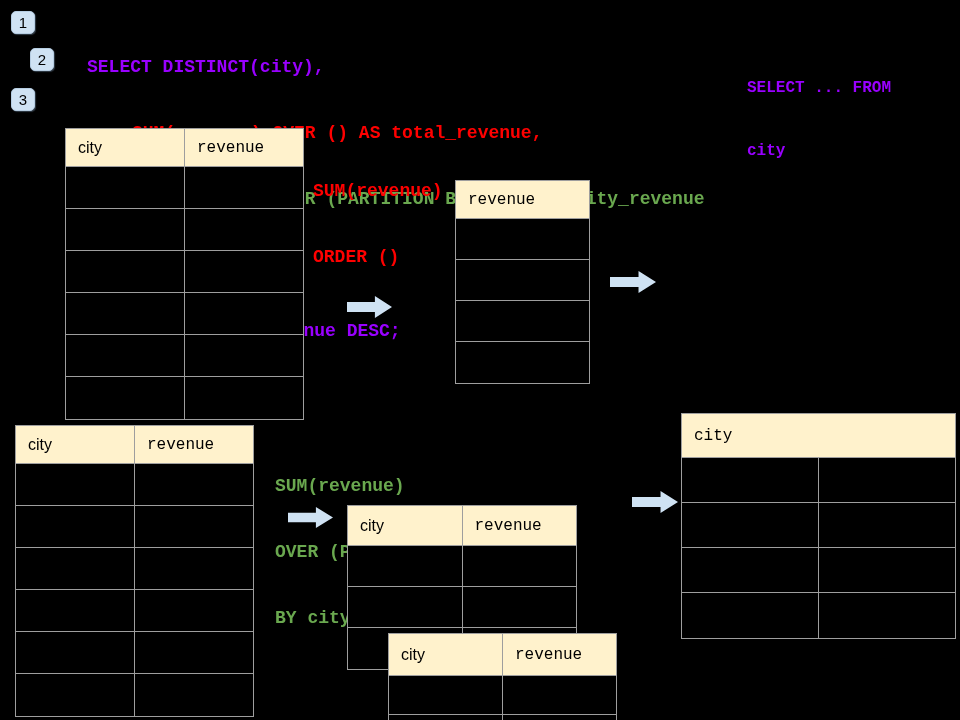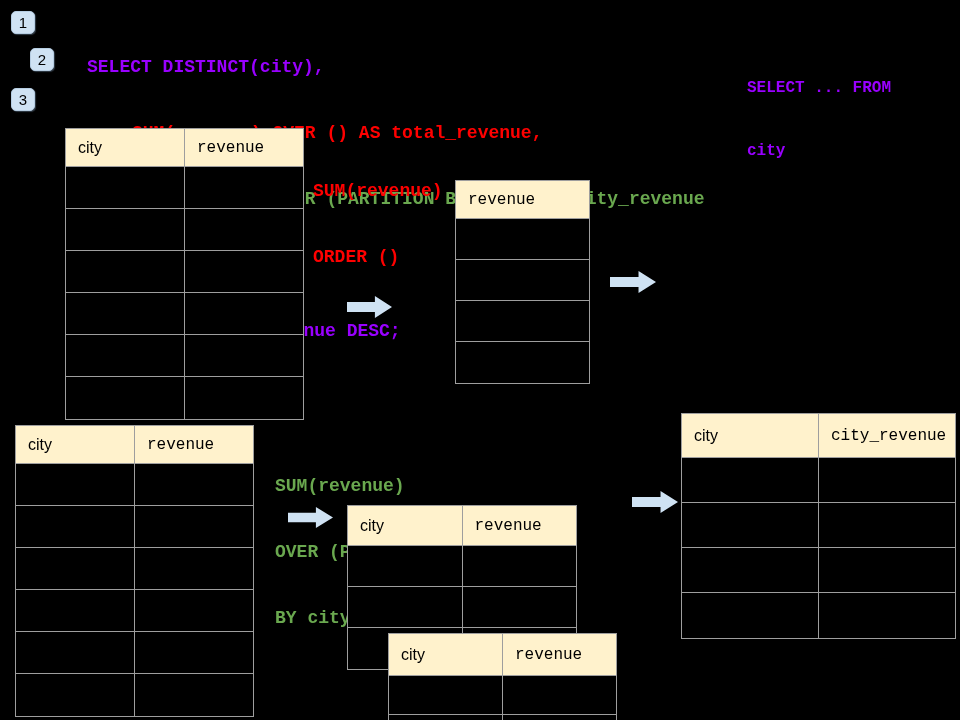--- a/index.html
+++ b/index.html
@@ -205,21 +205,20 @@
       </div>
       <div class="trow" style="height: 39px;">
         <div class="tcell"></div>
         <div class="tcell"></div>
       </div>
     </div>
 
   <div class="tbl" style="left:681px;top:413px;width:275px">
       <div class="trow thead" style="height: 44px;">
         <div class="tcell hcell">city</div>
-        <div class="tcell hcell">city_revenue</div>
       </div>
       <div class="trow" style="height: 45px;">
         <div class="tcell"></div>
         <div class="tcell"></div>
       </div>
       <div class="trow" style="height: 45px;">
         <div class="tcell"></div>
         <div class="tcell"></div>
       </div>
       <div class="trow" style="height: 45px;">

